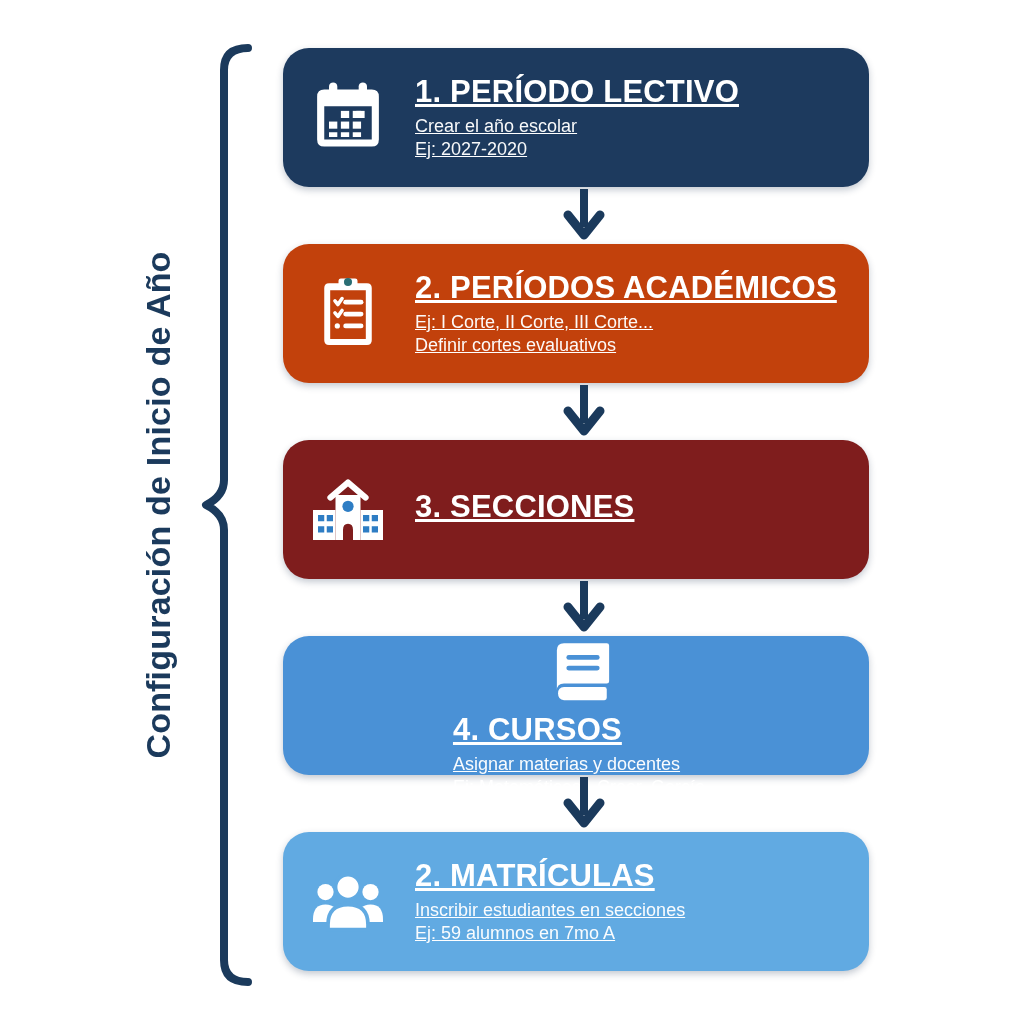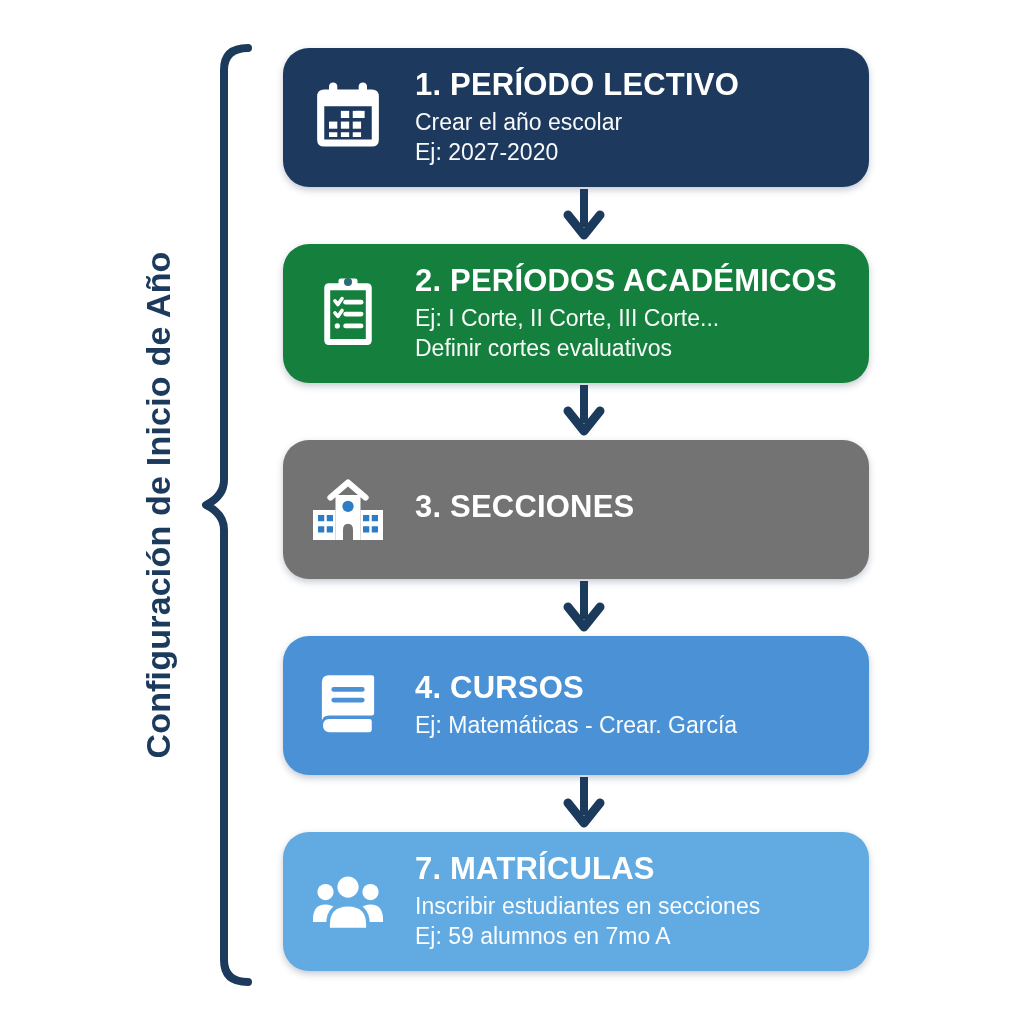--- a/index.html
+++ b/index.html
@@ -26,34 +26,35 @@
   
   .steps{
     position:absolute;left:283px;top:48px;width:586px;
     display:flex;flex-direction:column;
   }
   .step-card{
     height:139px;border-radius:26px;
     display:flex;align-items:center;
     box-shadow:0 3px 7px rgba(20,40,70,0.25);
     color:#ffffff;
+    text-decoration:underline;
   }
   .icon-box{
     width:102px;min-width:102px;
     display:flex;align-items:center;justify-content:center;
     margin-left:14px;
   }
   .icon-box svg{display:block;}
   .text-box{margin-left:16px;padding-right:10px;}
   .step-title{
     font-size:31px;font-weight:bold;letter-spacing:0.2px;
     margin-bottom:5px;white-space:nowrap;
   }
   .step-line{
-    font-size:23px;line-height:1.3;color:rgba(255,255,255,0.97);
+    font-size:18px;line-height:1.3;color:rgba(255,255,255,0.97);
     white-space:nowrap;
   }
   .arrow-wrap{
     height:57px;display:flex;align-items:center;justify-content:center;
   }
   .arrow-wrap svg{margin-left:16px;} 
 </style>
 </head>
 <body style="--accent: #1b3a5c;">
 
@@ -94,21 +95,21 @@
       </div>
     </div>
 
     <div class="arrow-wrap">
       <svg width="44" height="54" viewBox="0 0 44 54">
         <line x1="22" y1="0" x2="22" y2="38" stroke="var(--accent)" stroke-width="8"></line>
         <path d="M6 26 L22 46 L38 26" fill="none" stroke="var(--accent)" stroke-width="9" stroke-linecap="round" stroke-linejoin="round"></path>
       </svg>
     </div>
 
-    <div class="step-card" style="background: #15803d; --card: #2a6e74;">
+    <div class="step-card" style="background: #c2410c; --card: #2a6e74;">
       <div class="icon-box">
         <svg width="76" height="76" viewBox="0 0 64 64">
           <path fill-rule="evenodd" fill="#fff" d="M12 10 Q12 6 16 6 L48 6 Q52 6 52 10 L52 54 Q52 58 48 58 L16 58 Q12 58 12 54 Z
                    M17 12 L47 12 L47 53 L17 53 Z"></path>
           <rect x="24" y="2" width="16" height="9" rx="2" fill="#fff"></rect>
           <circle cx="32" cy="5" r="3.4" fill="var(--card)"></circle>
           <g stroke="#fff" stroke-width="4" stroke-linecap="round">
             <line x1="30" y1="22" x2="43" y2="22"></line>
             <line x1="30" y1="32" x2="43" y2="32"></line>
             <line x1="30" y1="42" x2="43" y2="42"></line>
@@ -125,21 +126,21 @@
       </div>
     </div>
 
     <div class="arrow-wrap">
       <svg width="44" height="54" viewBox="0 0 44 54">
         <line x1="22" y1="0" x2="22" y2="38" stroke="var(--accent)" stroke-width="8"></line>
         <path d="M6 26 L22 46 L38 26" fill="none" stroke="var(--accent)" stroke-width="9" stroke-linecap="round" stroke-linejoin="round"></path>
       </svg>
     </div>
 
-    <div class="step-card" style="background: #737373; --card: #2e7dc4;">
+    <div class="step-card" style="background: #7f1d1d; --card: #2e7dc4;">
       <div class="icon-box">
         <svg width="80" height="80" viewBox="0 0 64 64">
           <path d="M18 22 L32 10 L46 22" fill="none" stroke="#fff" stroke-width="5" stroke-linecap="round" stroke-linejoin="round"></path>
           <path fill="#fff" d="M22 20 L42 20 L42 56 L36 56 L36 48 Q36 43 32 43 Q28 43 28 48 L28 56 L22 56 Z"></path>
           <circle cx="32" cy="29" r="4.5" fill="var(--card)"></circle>
           <path fill="#fff" d="M4 32 L22 32 L22 56 L4 56 Z"></path>
           <path fill="#fff" d="M42 32 L60 32 L60 56 L42 56 Z"></path>
           <g fill="var(--card)">
             <rect x="8" y="36" width="5" height="5"></rect>
               <rect x="15" y="36" width="5" height="5"></rect>
@@ -157,33 +158,34 @@
       </div>
     </div>
 
     <div class="arrow-wrap">
       <svg width="44" height="54" viewBox="0 0 44 54">
         <line x1="22" y1="0" x2="22" y2="38" stroke="var(--accent)" stroke-width="8"></line>
         <path d="M6 26 L22 46 L38 26" fill="none" stroke="var(--accent)" stroke-width="9" stroke-linecap="round" stroke-linejoin="round"></path>
       </svg>
     </div>
 
-    <div class="step-card" style="background: rgb(74, 145, 214); --card: #4a91d6;">
+    <div class="step-card" style="background: rgb(74, 145, 214); flex-direction: column; --card: #4a91d6;">
       <div class="icon-box">
         <svg width="76" height="76" viewBox="0 0 64 64">
           <path fill="#fff" d="M16 6 Q10 6 10 12 L10 46 Q10 40 16 40 L52 40 Q54 40 54 38 L54 8 Q54 6 52 6 Z"></path>
           <g stroke="var(--card)" stroke-width="4" stroke-linecap="round">
             <line x1="20" y1="18" x2="44" y2="18"></line>
             <line x1="20" y1="27" x2="44" y2="27"></line>
           </g>
           <path fill="#fff" d="M16 43 Q11 43 11 48.5 Q11 54 16 54 L50 54 Q52 54 52 52 L52 45 Q52 43 50 43 Z"></path>
         </svg>
       </div>
       <div class="text-box">
         <div class="step-title">4. CURSOS</div>
+        <div class="step-line">Asignar materias y docentes</div>
         <div class="step-line">Ej: Matemáticas - Crear. García</div>
       </div>
     </div>
 
     <div class="arrow-wrap">
       <svg width="44" height="54" viewBox="0 0 44 54">
         <line x1="22" y1="0" x2="22" y2="38" stroke="var(--accent)" stroke-width="8"></line>
         <path d="M6 26 L22 46 L38 26" fill="none" stroke="var(--accent)" stroke-width="9" stroke-linecap="round" stroke-linejoin="round"></path>
       </svg>
     </div>
@@ -197,20 +199,20 @@
             <circle cx="50" cy="24" r="6.5"></circle>
             <path d="M40 46 Q40 34 50 34 Q60 34 60 46 L60 48 L40 48 Z"></path>
           </g>
           <g fill="#fff" stroke="var(--card)" stroke-width="3">
             <circle cx="32" cy="20" r="10"></circle>
             <path d="M16 50 Q16 34 32 34 Q48 34 48 50 L48 54 L16 54 Z"></path>
           </g>
         </svg>
       </div>
       <div class="text-box">
-        <div class="step-title">7. MATRÍCULAS</div>
+        <div class="step-title">2. MATRÍCULAS</div>
         <div class="step-line">Inscribir estudiantes en secciones</div>
         <div class="step-line">Ej: 59 alumnos en 7mo A</div>
       </div>
     </div>
 
   </div>
 </div>
 
 </body></html>

